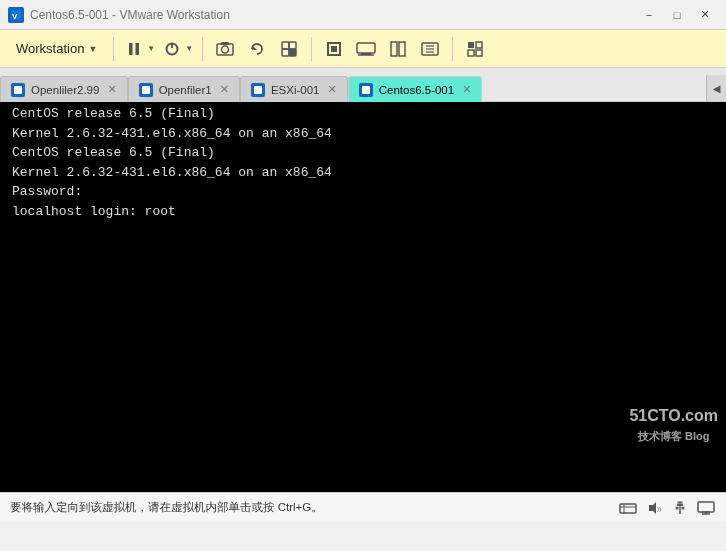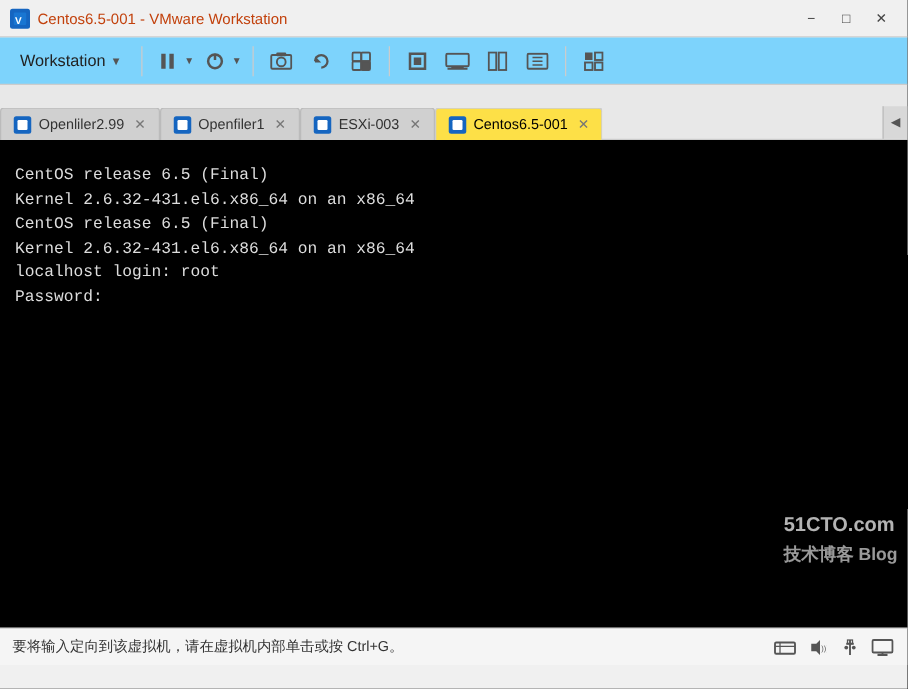--- a/index.html
+++ b/index.html
@@ -29,21 +29,21 @@
       background: #1565c0;
       border-radius: 2px;
       display: flex;
       align-items: center;
       justify-content: center;
     }
     #title-bar-icon svg { width: 12px; height: 12px; }
     #title-text {
       flex: 1;
       font-size: 12px;
-      color: #c2410c;
+      color: #737373;
     }
     #window-controls {
       display: flex;
       gap: 2px;
     }
     .win-btn {
       width: 26px;
       height: 20px;
       background: transparent;
       border: none;
@@ -51,21 +51,21 @@
       display: flex;
       align-items: center;
       justify-content: center;
       font-size: 11px;
       color: #444;
     }
 
     
     #toolbar {
       height: 38px;
-      background: #7dd3fc;
+      background: #fef9c3;
       border-bottom: 1px solid #ccc;
       display: flex;
       align-items: center;
       padding: 0 8px;
       gap: 4px;
     }
     #workstation-btn {
       display: flex;
       align-items: center;
       gap: 4px;
@@ -115,21 +115,21 @@
       display: flex;
       align-items: center;
       justify-content: center;
       font-size: 8px;
       color: #555;
       border-radius: 2px;
     }
 
     
     #tabs-bar {
-      height: 44px;
+      height: 34px;
       background: #e8e8e8;
       display: flex;
       align-items: flex-end;
       padding-left: 0;
       border-bottom: 1px solid #ccc;
     }
     .tab {
       height: 26px;
       padding: 0 10px;
       display: flex;
@@ -139,21 +139,21 @@
       border: 1px solid #bbb;
       border-bottom: none;
       cursor: pointer;
       font-size: 11.5px;
       color: #333;
       border-radius: 3px 3px 0 0;
       position: relative;
       top: 1px;
     }
     .tab.active {
-      background: #fde047;
+      background: #5eead4;
       border-color: #ccc;
       color: #000;
       z-index: 2;
     }
     .tab-icon {
       width: 14px;
       height: 14px;
       background: #1565c0;
       border-radius: 2px;
       display: flex;
@@ -183,21 +183,21 @@
       align-self: flex-end;
     }
 
     
     #terminal {
       background: #000;
       color: #ddd;
       font-family: 'Courier New', Courier, monospace;
       font-size: 13px;
       line-height: 1.5;
-      padding: 18px 12px;
+      padding: 2px 12px;
       height: 390px;
       overflow: hidden;
       position: relative;
     }
     #terminal .line { white-space: pre; }
     #terminal .cursor {
       display: inline-block;
       width: 8px;
       height: 14px;
       background: #ddd;
@@ -242,21 +242,21 @@
       bottom: 48px;
       right: 8px;
       color: rgba(255,255,255,0.7);
       font-size: 16px;
       font-weight: bold;
       font-family: Arial, sans-serif;
       text-shadow: 1px 1px 2px rgba(0,0,0,0.5);
       pointer-events: none;
     }
     #watermark-sub {
-      font-size: 14px;
+      font-size: 11px;
       text-align: center;
       color: rgba(255,255,255,0.6);
     }
   </style>
 </head>
 <body>
 
 <div id="title-bar">
   <div id="title-bar-icon">
     <svg viewBox="0 0 12 12" fill="none">
@@ -390,21 +390,21 @@
     </span>
     <span>Openfiler1</span>
     <span class="tab-close">✕</span>
   </div>
   <div class="tab">
     <span class="tab-icon">
       <svg viewBox="0 0 10 10" fill="white">
           <rect x="1" y="1" width="8" height="8" rx="1"></rect>
         </svg>
     </span>
-    <span>ESXi-003</span>
+    <span>ESXi-001</span>
     <span class="tab-close">✕</span>
   </div>
   <div class="tab active">
     <span class="tab-icon">
       <svg viewBox="0 0 10 10" fill="white">
           <rect x="1" y="1" width="8" height="8" rx="1"></rect>
         </svg>
     </span>
     <span>Centos6.5-001</span>
     <span class="tab-close">✕</span>
@@ -414,22 +414,22 @@
 
 <div id="terminal">
   <div id="terminal-content">
       <div class="line">CentOS release 6.5 (Final)</div>
       <div class="line">Kernel 2.6.32-431.el6.x86_64 on an x86_64</div>
       <div class="line"></div>
       <div class="line"></div>
       <div class="line">CentOS release 6.5 (Final)</div>
       <div class="line">Kernel 2.6.32-431.el6.x86_64 on an x86_64</div>
       <div class="line"></div>
+      <div class="line">Password:</div>
       <div class="line">localhost login: root</div>
-      <div class="line">Password:</div>
     </div>
   <div id="watermark">
     <div>51CTO.com</div>
     <div id="watermark-sub">技术博客 Blog</div>
   </div>
 </div>
 
 <div id="status-bar">
   <span>要将输入定向到该虚拟机，请在虚拟机内部单击或按 Ctrl+G。</span>
   <div id="status-icons">

